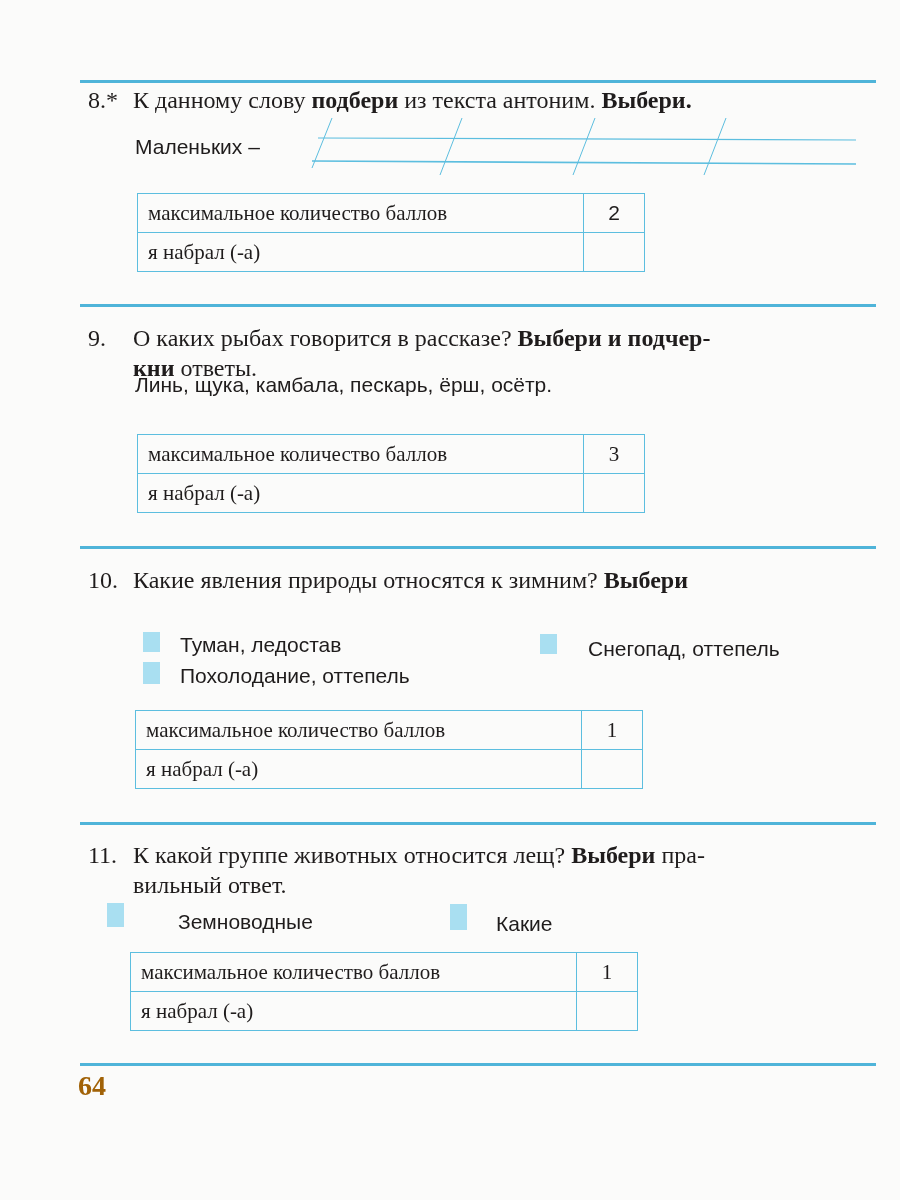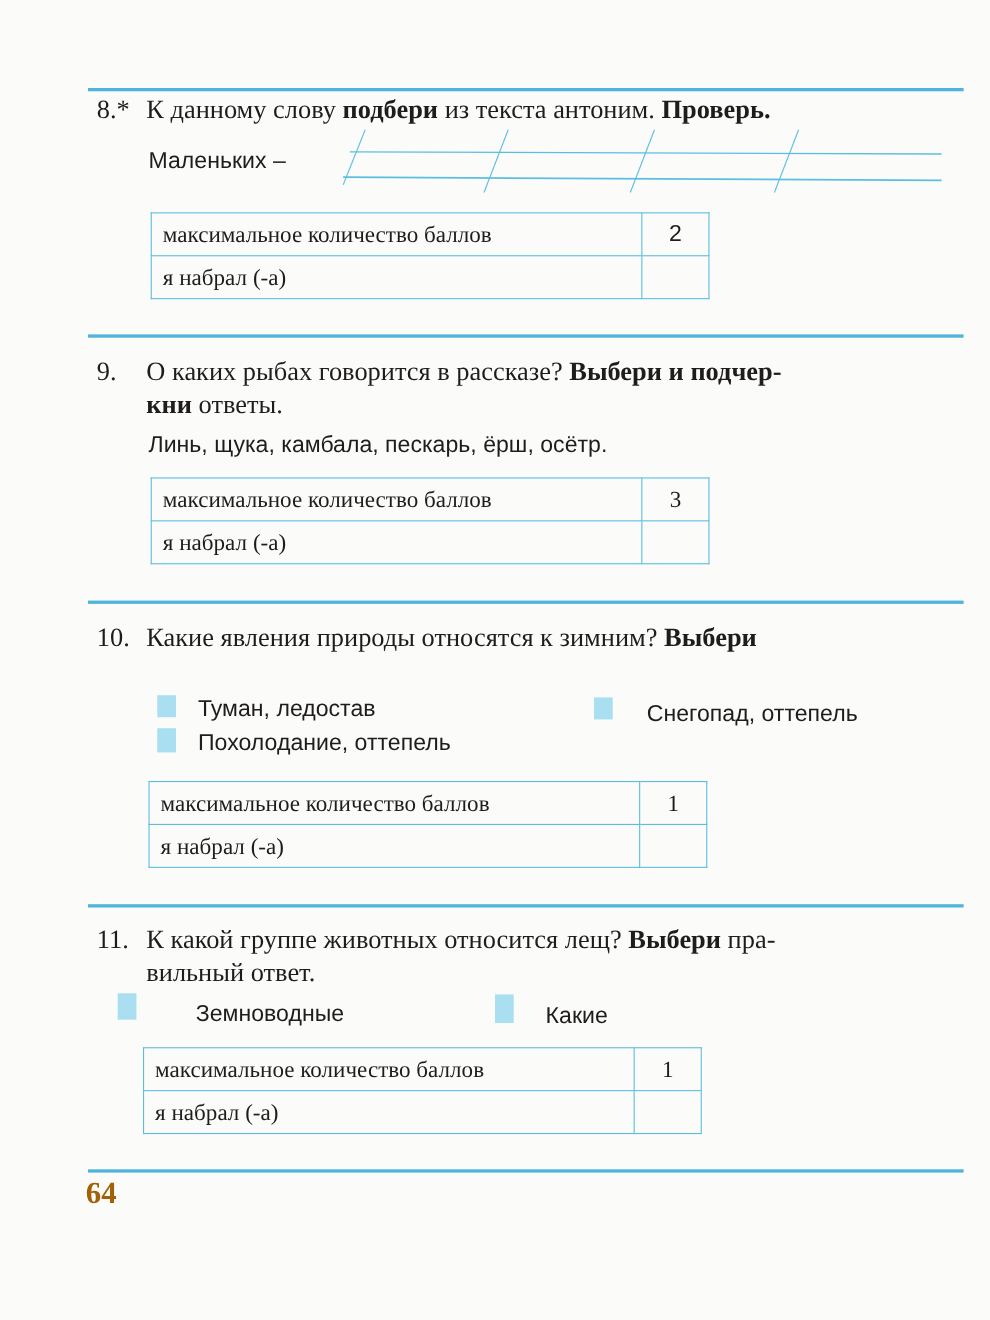--- a/index.html
+++ b/index.html
@@ -55,21 +55,21 @@
 <body>
 
 <div class="rule" style="top:80px"></div>
 <div class="rule" style="top:304px"></div>
 <div class="rule" style="top:546px"></div>
 <div class="rule" style="top:822px"></div>
 <div class="rule" style="top:1063px"></div>
 
 <div class="q" style="top:85px">
   <span class="num">8.*</span>
-  <span class="txt"><span>К данному слову </span><b>подбери</b><span> из текста антоним. </span><b>Проверь.</b></span>
+  <span class="txt"><span>К данному слову </span><b>подбери</b><span> из текста антоним. </span><b>Выбери.</b></span>
 </div>
 <div class="sans" style="left:135px; top:135px">Маленьких –</div>
 <svg class="lines" width="900" height="200">
   <line x1="318" y1="138" x2="856" y2="140" stroke="#5cbedf" stroke-width="1.2"></line>
   <line x1="312" y1="161" x2="856" y2="164" stroke="#5cbedf" stroke-width="1.6"></line>
   <line x1="332" y1="118" x2="312" y2="168" stroke="#5cbedf" stroke-width="1"></line>
   <line x1="462" y1="118" x2="440" y2="175" stroke="#5cbedf" stroke-width="1"></line>
   <line x1="595" y1="118" x2="573" y2="175" stroke="#5cbedf" stroke-width="1"></line>
   <line x1="726" y1="118" x2="704" y2="175" stroke="#5cbedf" stroke-width="1"></line>
 </svg>
@@ -83,21 +83,21 @@
         <td class="label">я набрал (-а)</td>
         <td class="val"></td>
       </tr>
 </tbody>
   </table>
 
 <div class="q" style="top:323px">
   <span class="num">9.</span>
   <span class="txt"><span>О каких рыбах говорится в рассказе? </span><b>Выбери и подчер-</b><br><b>кни</b><span> ответы.</span></span>
 </div>
-<div class="sans" style="left:135px; top:393px">Линь, щука, камбала, пескарь, ёрш, осётр.</div>
+<div class="sans" style="left:135px; top:373px">Линь, щука, камбала, пескарь, ёрш, осётр.</div>
 <table class="score" style="left:137px; top:434px">
   <tbody>
       <tr>
         <td class="label">максимальное количество баллов</td>
         <td class="val">3</td>
       </tr>
   <tr>
         <td class="label">я набрал (-а)</td>
         <td class="val"></td>
       </tr>

